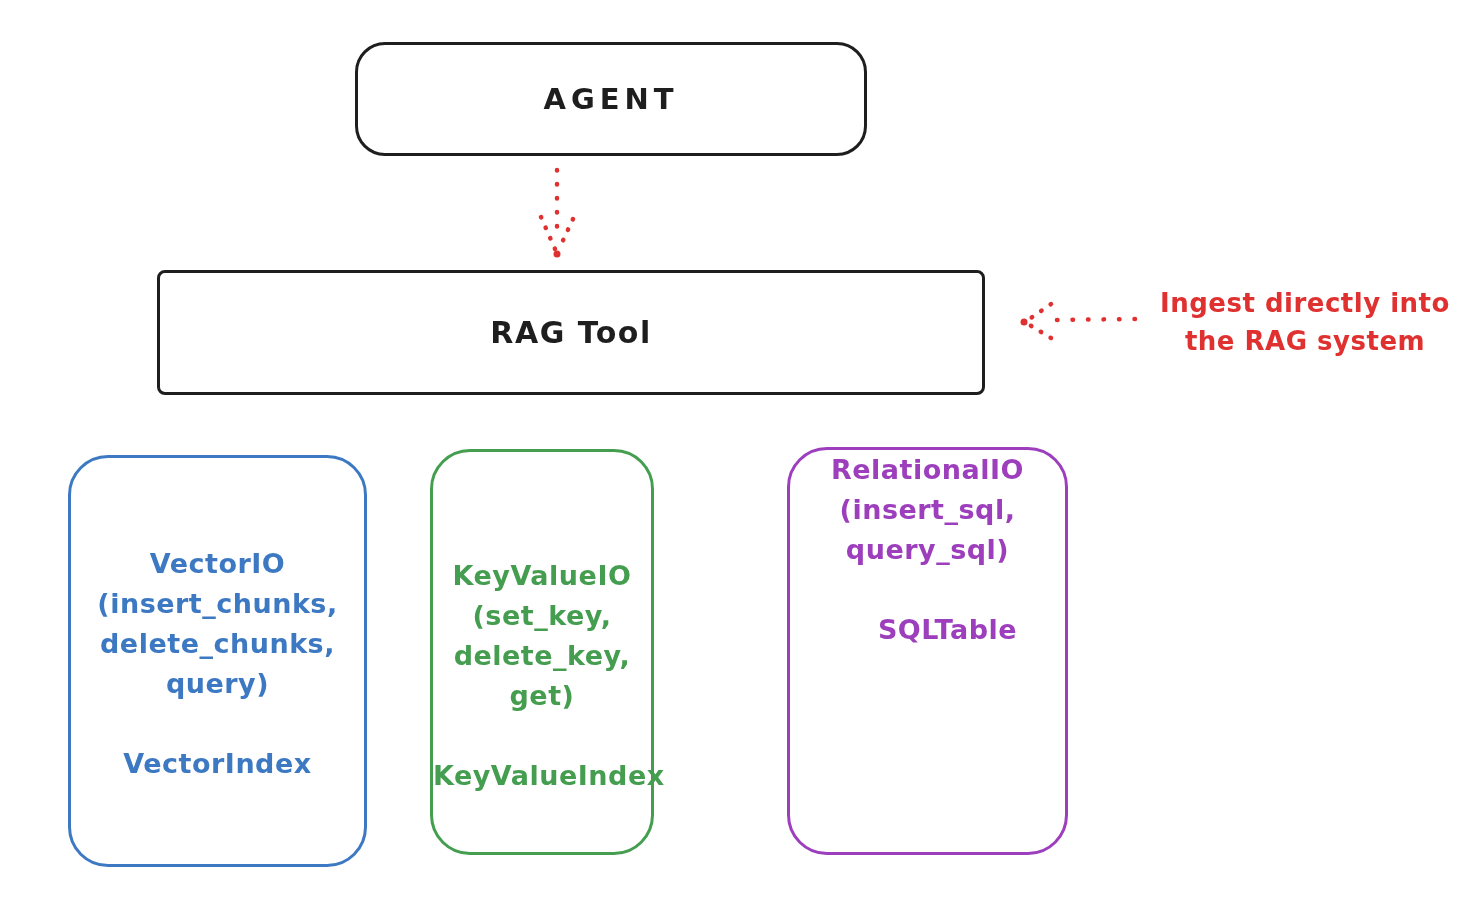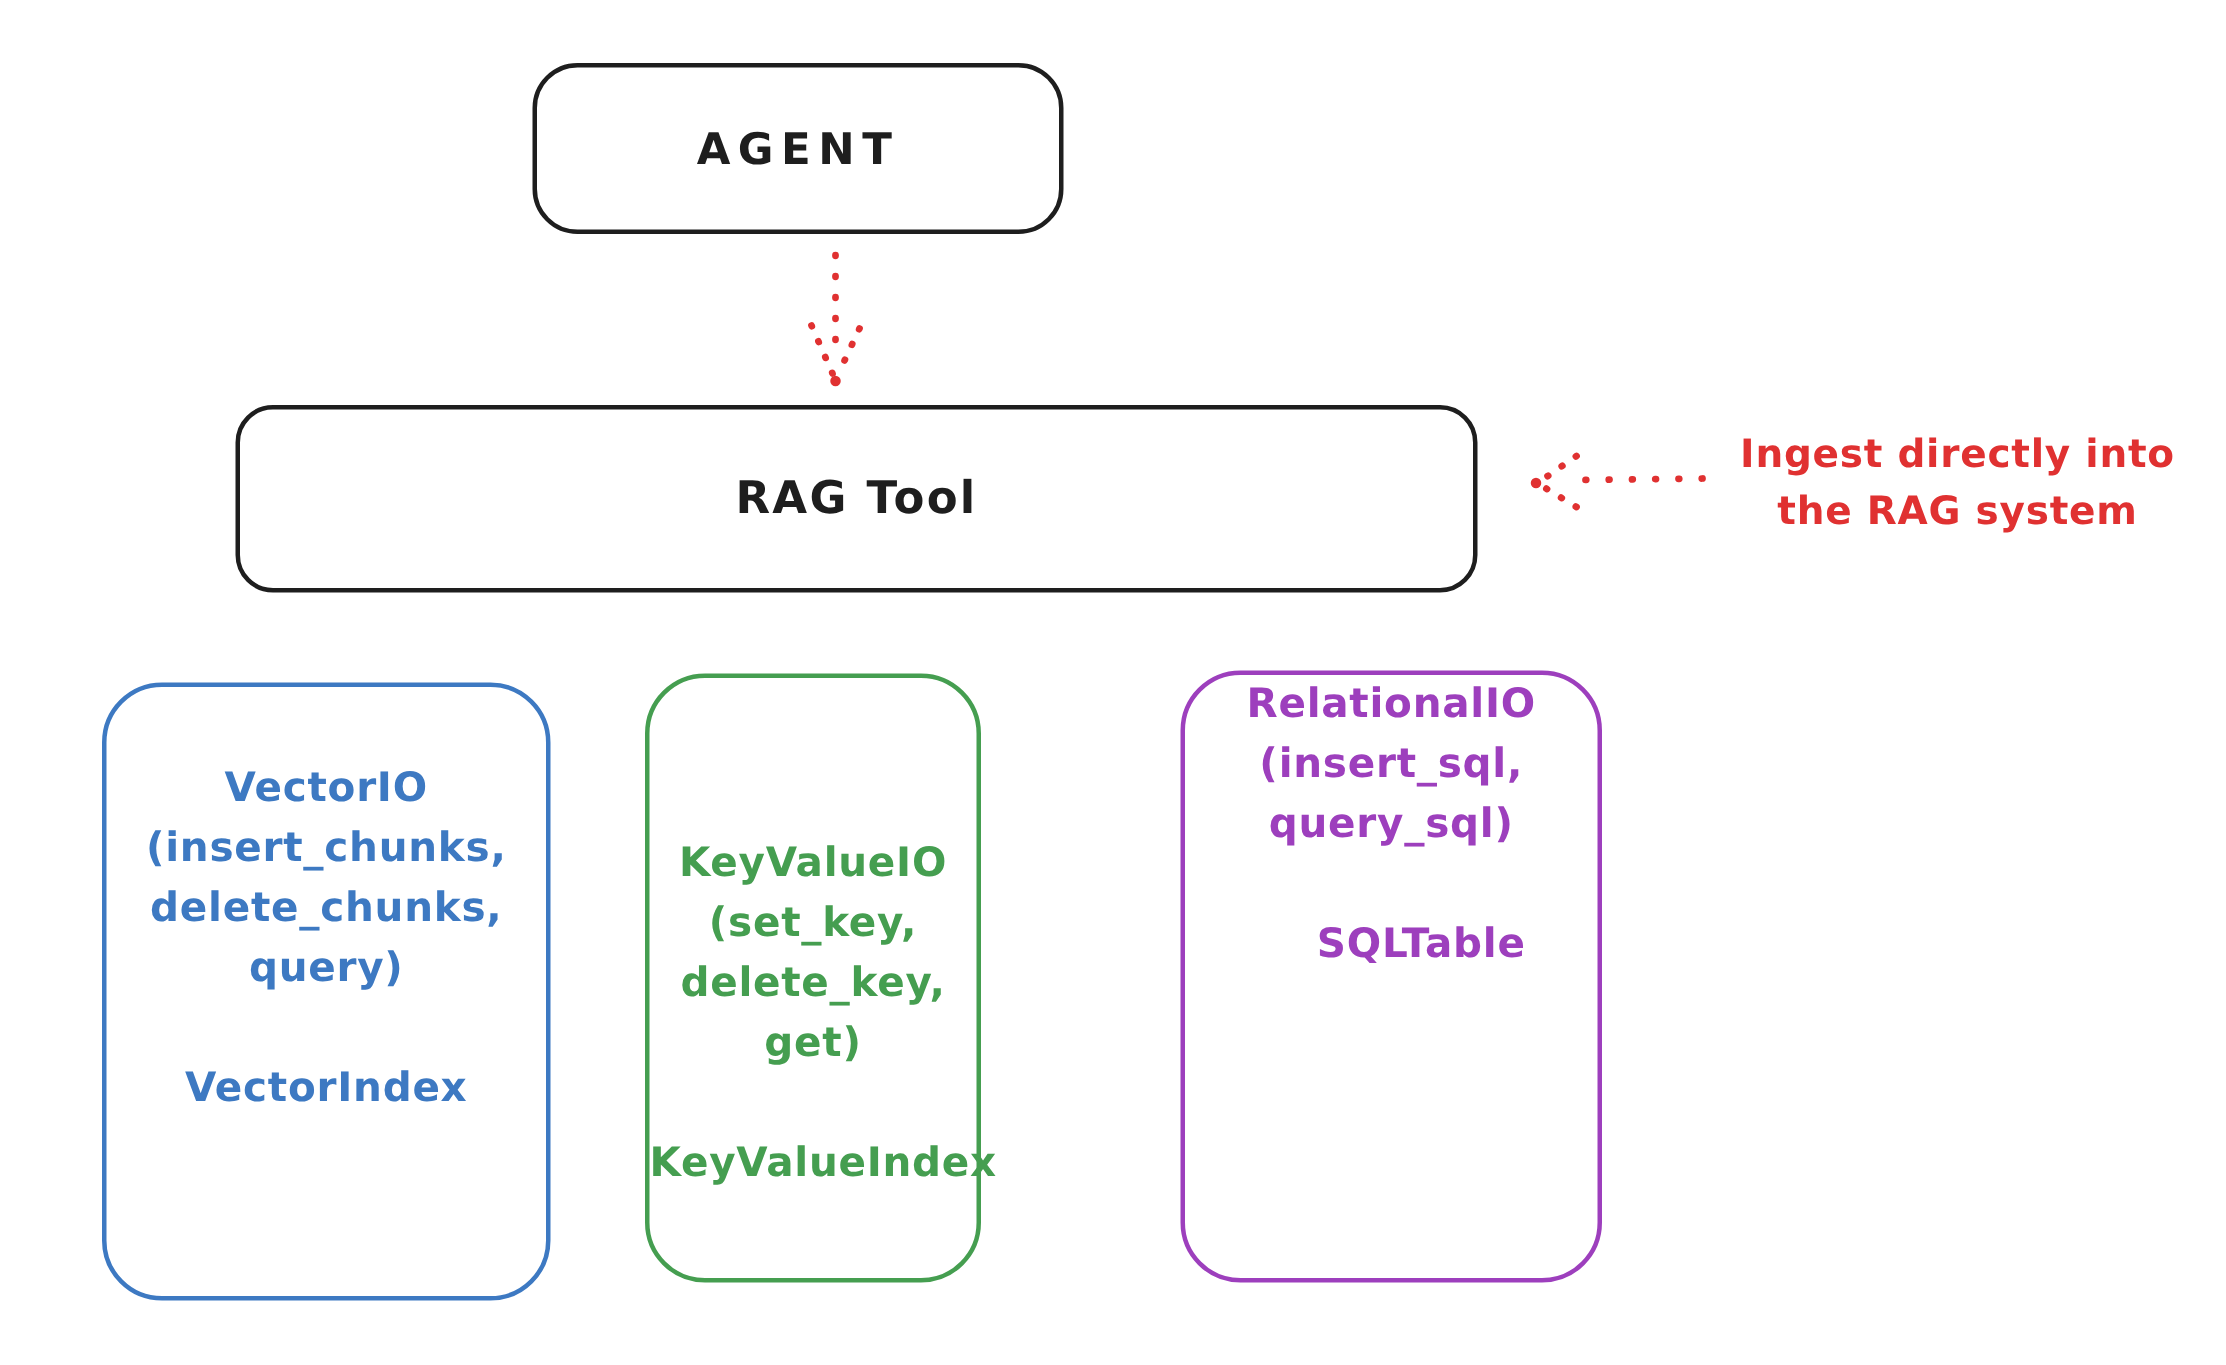--- a/index.html
+++ b/index.html
@@ -25,33 +25,33 @@
   .node {
     position: absolute;
     background: #ffffff;
     border: 3.5px solid var(--ink);
     display: flex;
     align-items: center;
     justify-content: center;
   }
   .agent-node {
     left: 355px; top: 42px;
-    width: 354px; height: 114px;
+    width: 512px; height: 114px;
     border-radius: 30px;
   }
   .agent-label {
     font-size: 29px;
     font-weight: 700;
     letter-spacing: 5px;
     color: var(--ink);
   }
   .rag-node {
     left: 157px; top: 270px;
     width: 828px; height: 125px;
-    border-radius: 25px;
+    border-radius: 8px;
   }
   .rag-label {
     font-size: 30px;
     font-weight: 600;
     letter-spacing: 1.5px;
     color: var(--ink);
   }
   
   .arrows {
     position: absolute;
@@ -101,21 +101,21 @@
   .io-node .io-index {
     font-size: 27px;
     letter-spacing: 0.5px;
   }
   .vector-node {
     left: 68px; top: 455px;
     width: 299px; height: 412px;
     border-color: var(--blue);
     color: var(--blue);
   }
-  .vector-node .io-lines { padding-top: 48px; }
+  .vector-node .io-lines { padding-top: 86px; }
   .vector-node .io-index { margin-top: 44px; }
   .keyvalue-node {
     left: 430px; top: 449px;
     width: 224px; height: 406px;
     border-color: var(--green);
     color: var(--green);
   }
   .keyvalue-node .io-lines { padding-top: 104px; }
   .keyvalue-node .io-index { margin-top: 44px; }
   .relational-node {

